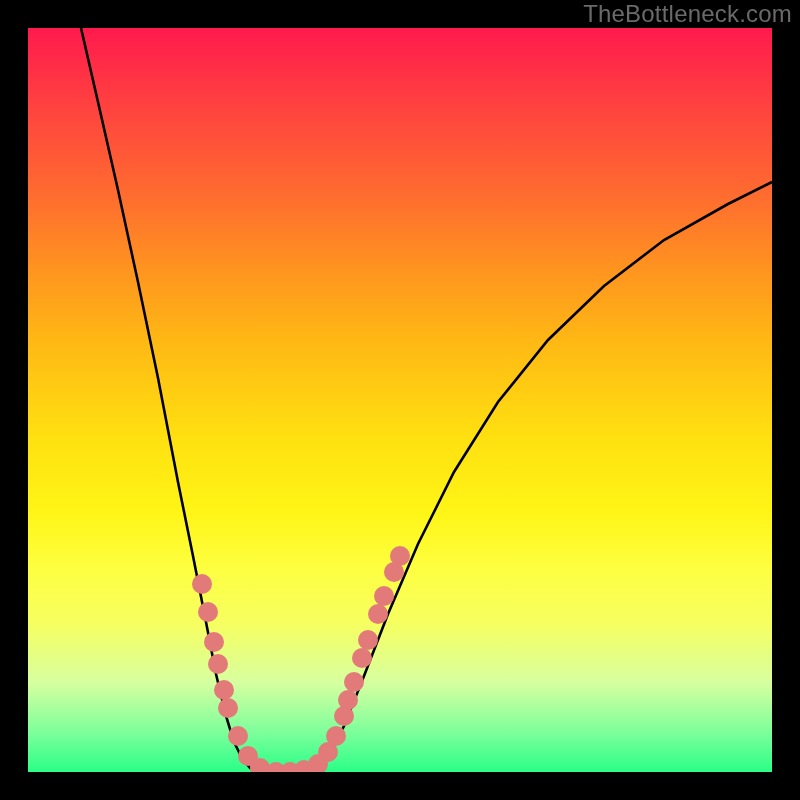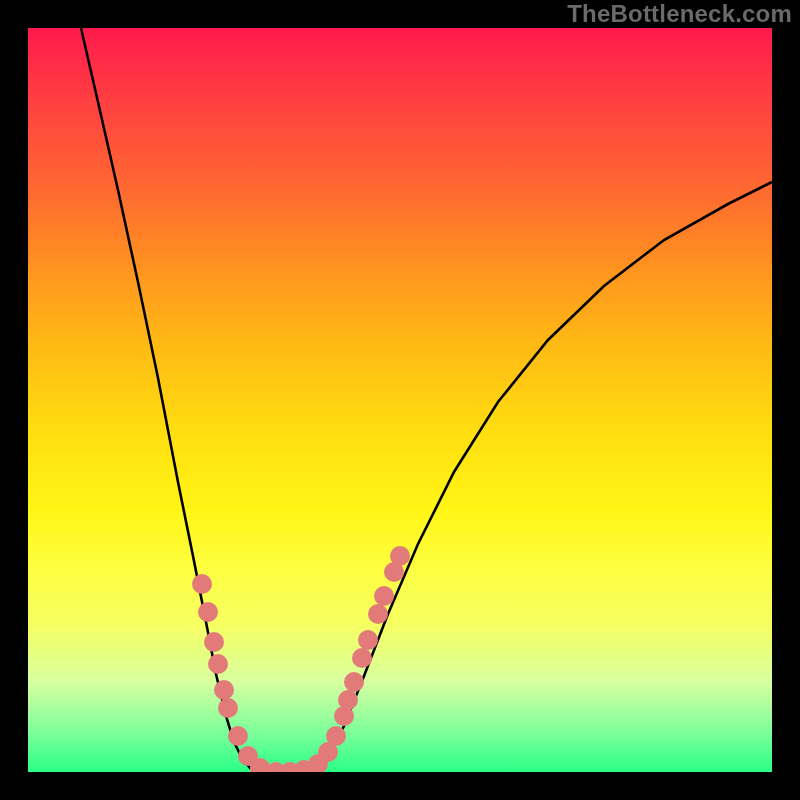--- a/index.html
+++ b/index.html
@@ -15,21 +15,21 @@
     width: 800px;
     height: 800px;
     background: #000;
   }
   .watermark {
     position: absolute;
     top: 0;
     right: 8px;
     color: #6a6a6a;
     font-size: 24px;
-    font-weight: 700;
+    font-weight: 400;
     z-index: 10;
     user-select: none;
     letter-spacing: 0.2px;
   }
   .plot-area {
     position: absolute;
     left: 28px;
     top: 28px;
     width: 744px;
     height: 744px;

